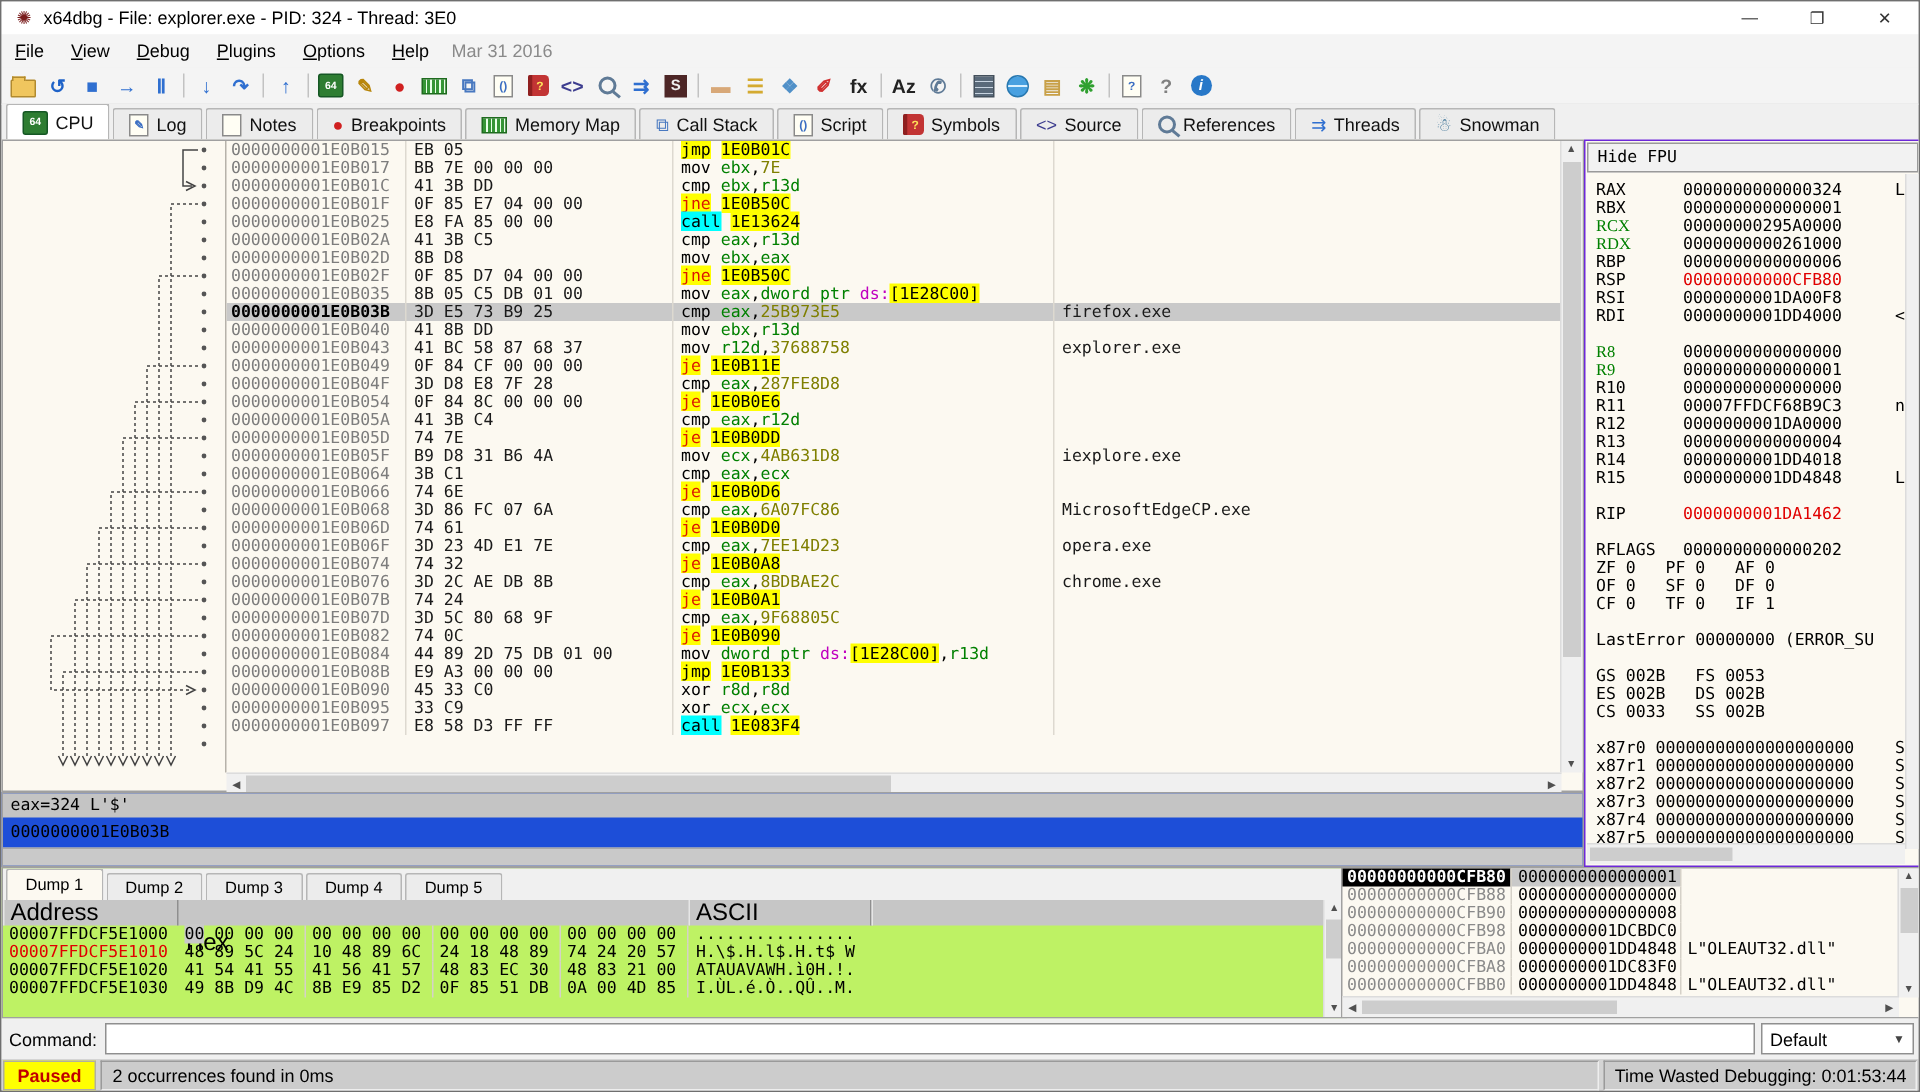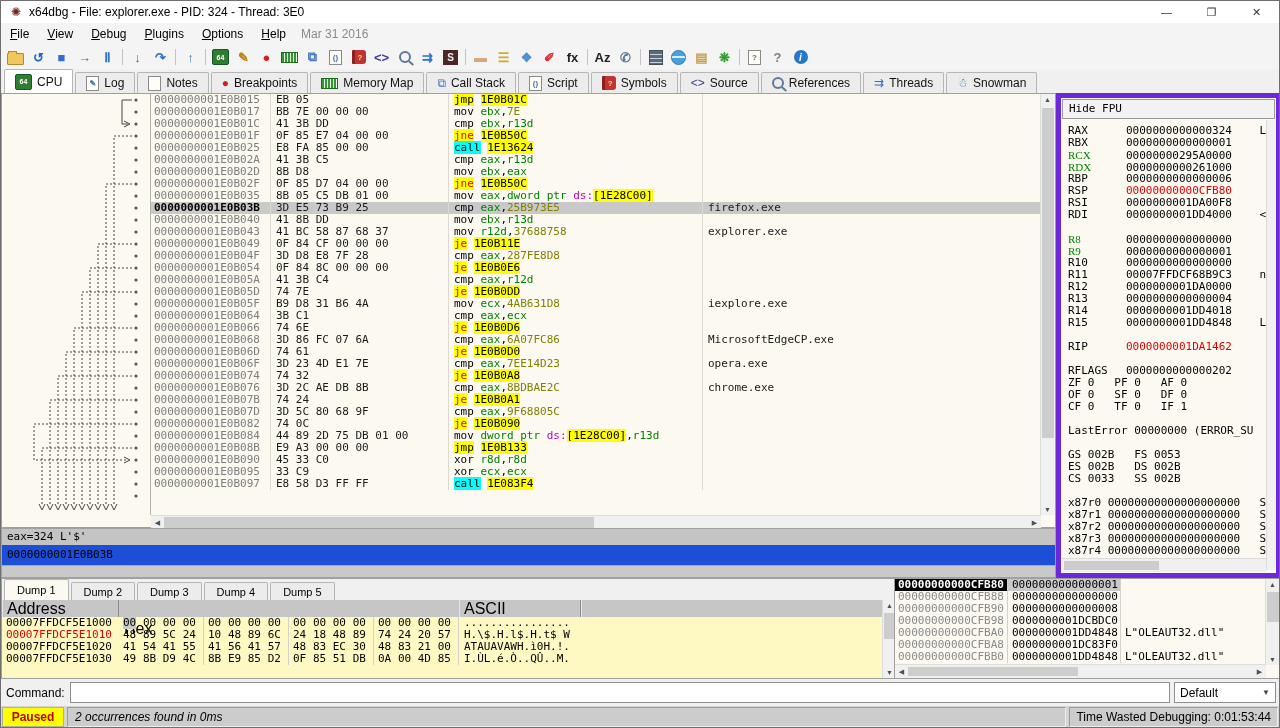--- a/index.html
+++ b/index.html
@@ -71,34 +71,34 @@
   .d-hscroll{left:149px;right:14px;top:421px;}
   .d-hscroll .hthumb{height:11px;width:430px;}
 
   
   .infopane{position:absolute;left:0;top:527px;width:1055px;height:50px;background:#1d4ed8;border:1px solid #a0a0a0;box-sizing:border-box;}
   .infosel{height:16px;background:#c4c4c4;font-size:11px;line-height:16px;padding-left:5px;}
   .infoline{height:20px;font-size:11px;line-height:20px;padding-left:5px;}
   .infostrip{position:absolute;left:0;right:0;bottom:0;height:11px;background:#c9c9c9;border-top:1px solid #a8a8a8;}
 
   
-  .regpane{position:absolute;left:1055px;top:92px;width:225px;height:485px;background:#fcf9f1;border:5px solid #6d28d9;box-sizing:border-box;}
+  .regpane{position:absolute;left:1055px;top:92px;width:225px;height:485px;background:#fcf9f1;border:1px solid #6d28d9;box-sizing:border-box;}
   .hidefpu{margin:1px;height:18px;line-height:18px;background:#f2f2f2;border:1px solid #9a9a9a;font-size:11px;padding-left:6px;}
   .reglist{position:absolute;left:1px;right:10px;top:24px;bottom:13px;overflow:hidden;font-size:11px;line-height:12.1px;white-space:pre;padding:3px 0 0 6px;}
   .regline{position:relative;height:12px;}
   .regname{display:inline-block;width:58px;color:#000;}
   .regname.gn{color:#008000;font-family:Liberation Serif, serif;}
   .regval.vr{color:#e00000;}
   .regx{position:absolute;right:0;top:0;}
   .reg-vscroll{right:0;top:22px;height:450px;width:9px;border-left:1px solid #dcdcdc;background:#f0f0f0;}
   .reg-hscroll{left:1px;right:10px;bottom:1px;}
   .reg-hscroll .hthumb{height:9px;width:95px;}
 
   
-  .dumppane{position:absolute;left:0;top:577px;width:897px;height:101px;background:#fef9c3;border:1px solid #a0a0a0;box-sizing:border-box;}
+  .dumppane{position:absolute;left:0;top:577px;width:897px;height:101px;background:#bef264;border:1px solid #a0a0a0;box-sizing:border-box;}
   .dtabs{height:21px;background:#f0f0f0;display:flex;align-items:flex-end;padding-left:2px;}
   .dtab{height:17px;display:flex;align-items:center;padding:0 12px;font-size:11px;background:#ececec;border:1px solid #b6b6b6;border-bottom:none;margin-right:2px;border-radius:2px 2px 0 0;}
   .dtab.active{background:#fcf9f1;height:20px;}
   .dhead{height:17px;background:#c6c6c6;display:flex;font-size:16px;line-height:17px;font-family:Liberation Sans, sans-serif;}
   .dhc{border-right:1px solid #8f8f8f;border-left:1px solid #e6e6e6;padding-left:4px;box-sizing:border-box;}
   .dumprow{display:flex;height:12px;line-height:12px;font-size:11px;white-space:pre;font-family:"DejaVu Sans Mono",monospace;}
   .du-addr{width:117px;padding-left:4px;box-sizing:border-box;}
   .du-addr.red{color:#e00000;}
   .du-grp{width:85px;padding-left:4px;border-right:1px solid #d5d1c8;box-sizing:border-box;}
   .du-ascii{width:122px;padding-left:5px;box-sizing:border-box;}
@@ -119,21 +119,21 @@
   .stack-hscroll{left:0;right:14px;bottom:0;}
   .stack-hscroll .hthumb{height:9px;width:170px;}
 
   
   .commandbar{position:absolute;left:0;top:678px;right:0;height:27px;background:#f0f0f0;display:flex;align-items:center;padding:0 3px;font-size:12px;}
   .cmdlabel{margin:0 5px 0 2px;}
   .cmdinput{flex:1;height:19px;border:1px solid #8f8f8f;background:#fff;font-size:12px;padding:0 3px;outline:none;font-family:"Liberation Sans",sans-serif;}
   .cmdcombo{width:90px;height:19px;margin-left:4px;border:1px solid #8f8f8f;background:#fff;display:flex;align-items:center;justify-content:space-between;padding:0 5px;font-size:12px;}
   .statusbar{position:absolute;left:0;top:705px;right:0;bottom:0;background:#d4d4d4;display:flex;align-items:center;font-size:12px;padding:0 1px;}
   .paused{width:60px;height:18px;background:#ffff00;color:#c00000;font-weight:bold;display:flex;align-items:center;justify-content:center;border:1px solid #b0b0a0;}
-  .statmsg{flex:1;height:18px;line-height:18px;margin-left:3px;padding-left:7px;background:#cccccc;border:1px solid;border-color:#9a9a9a #eee #eee #9a9a9a;font-style:italic;}
+  .statmsg{flex:1;height:18px;line-height:18px;margin-left:3px;padding-left:7px;background:#cccccc;border:1px solid;border-color:#9a9a9a #eee #eee #9a9a9a;}
   .stattime{height:18px;line-height:18px;margin-left:3px;padding:0 6px;background:#cccccc;border:1px solid;border-color:#9a9a9a #eee #eee #9a9a9a;}
 </style>
 </head>
 <body>
 
 <div id="win">
 
   <div class="titlebar">
     <span class="appicon">✺</span>
     <span class="titletext">x64dbg - File: explorer.exe - PID: 324 - Thread: 3E0</span>

